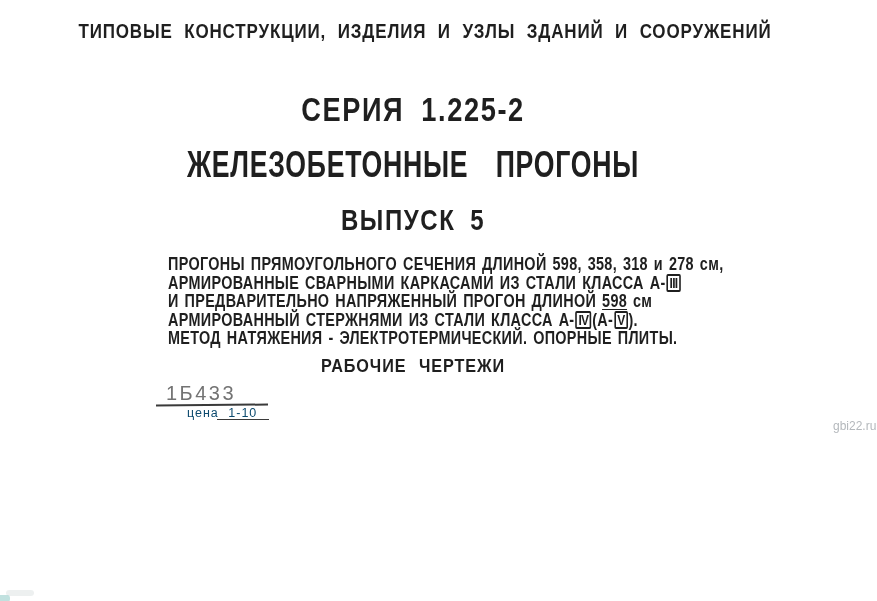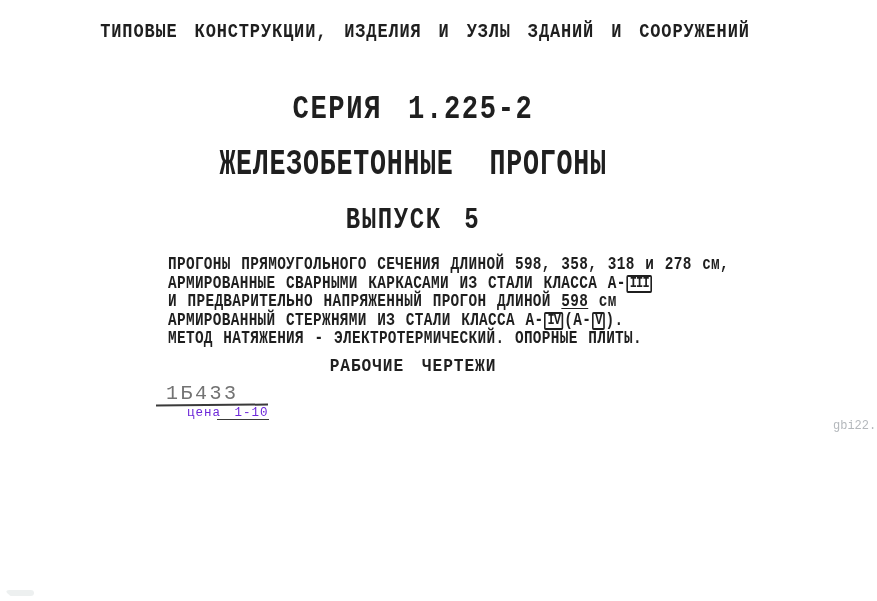--- a/index.html
+++ b/index.html
@@ -2,23 +2,22 @@
 <html><head>
 <meta charset="utf-8">
 <style>
   html, body { margin: 0; padding: 0; background: #ffffff; }
   .page {
     position: relative;
     width: 877px;
     height: 601px;
     background: #ffffff;
     overflow: hidden;
-    font-family: Liberation Mono, monospace;
+    font-family: Liberation Sans, sans-serif;
     color: #1f1f1f;
-    border-radius: 26px;
   }
   .center-block {
     position: absolute;
     left: 0;
     width: 826px;
     text-align: center;
     white-space: nowrap;
     font-weight: 700;
   }
   .header-line {
@@ -106,21 +105,21 @@
     transform: rotate(-0.5deg);
   }
   .stamp-price {
     position: absolute;
     left: 187px;
     top: 406px;
     font-size: 12.5px;
     font-weight: 400;
     letter-spacing: 1px;
     word-spacing: 5px;
-    color: #6d28d9;
+    color: #0c4a6e;
   }
   .stamp-divider-2 {
     position: absolute;
     left: 217px;
     top: 419px;
     width: 52px;
     border-top: 1.5px solid #3a3a3a;
   }
   .watermark {
     position: absolute;

